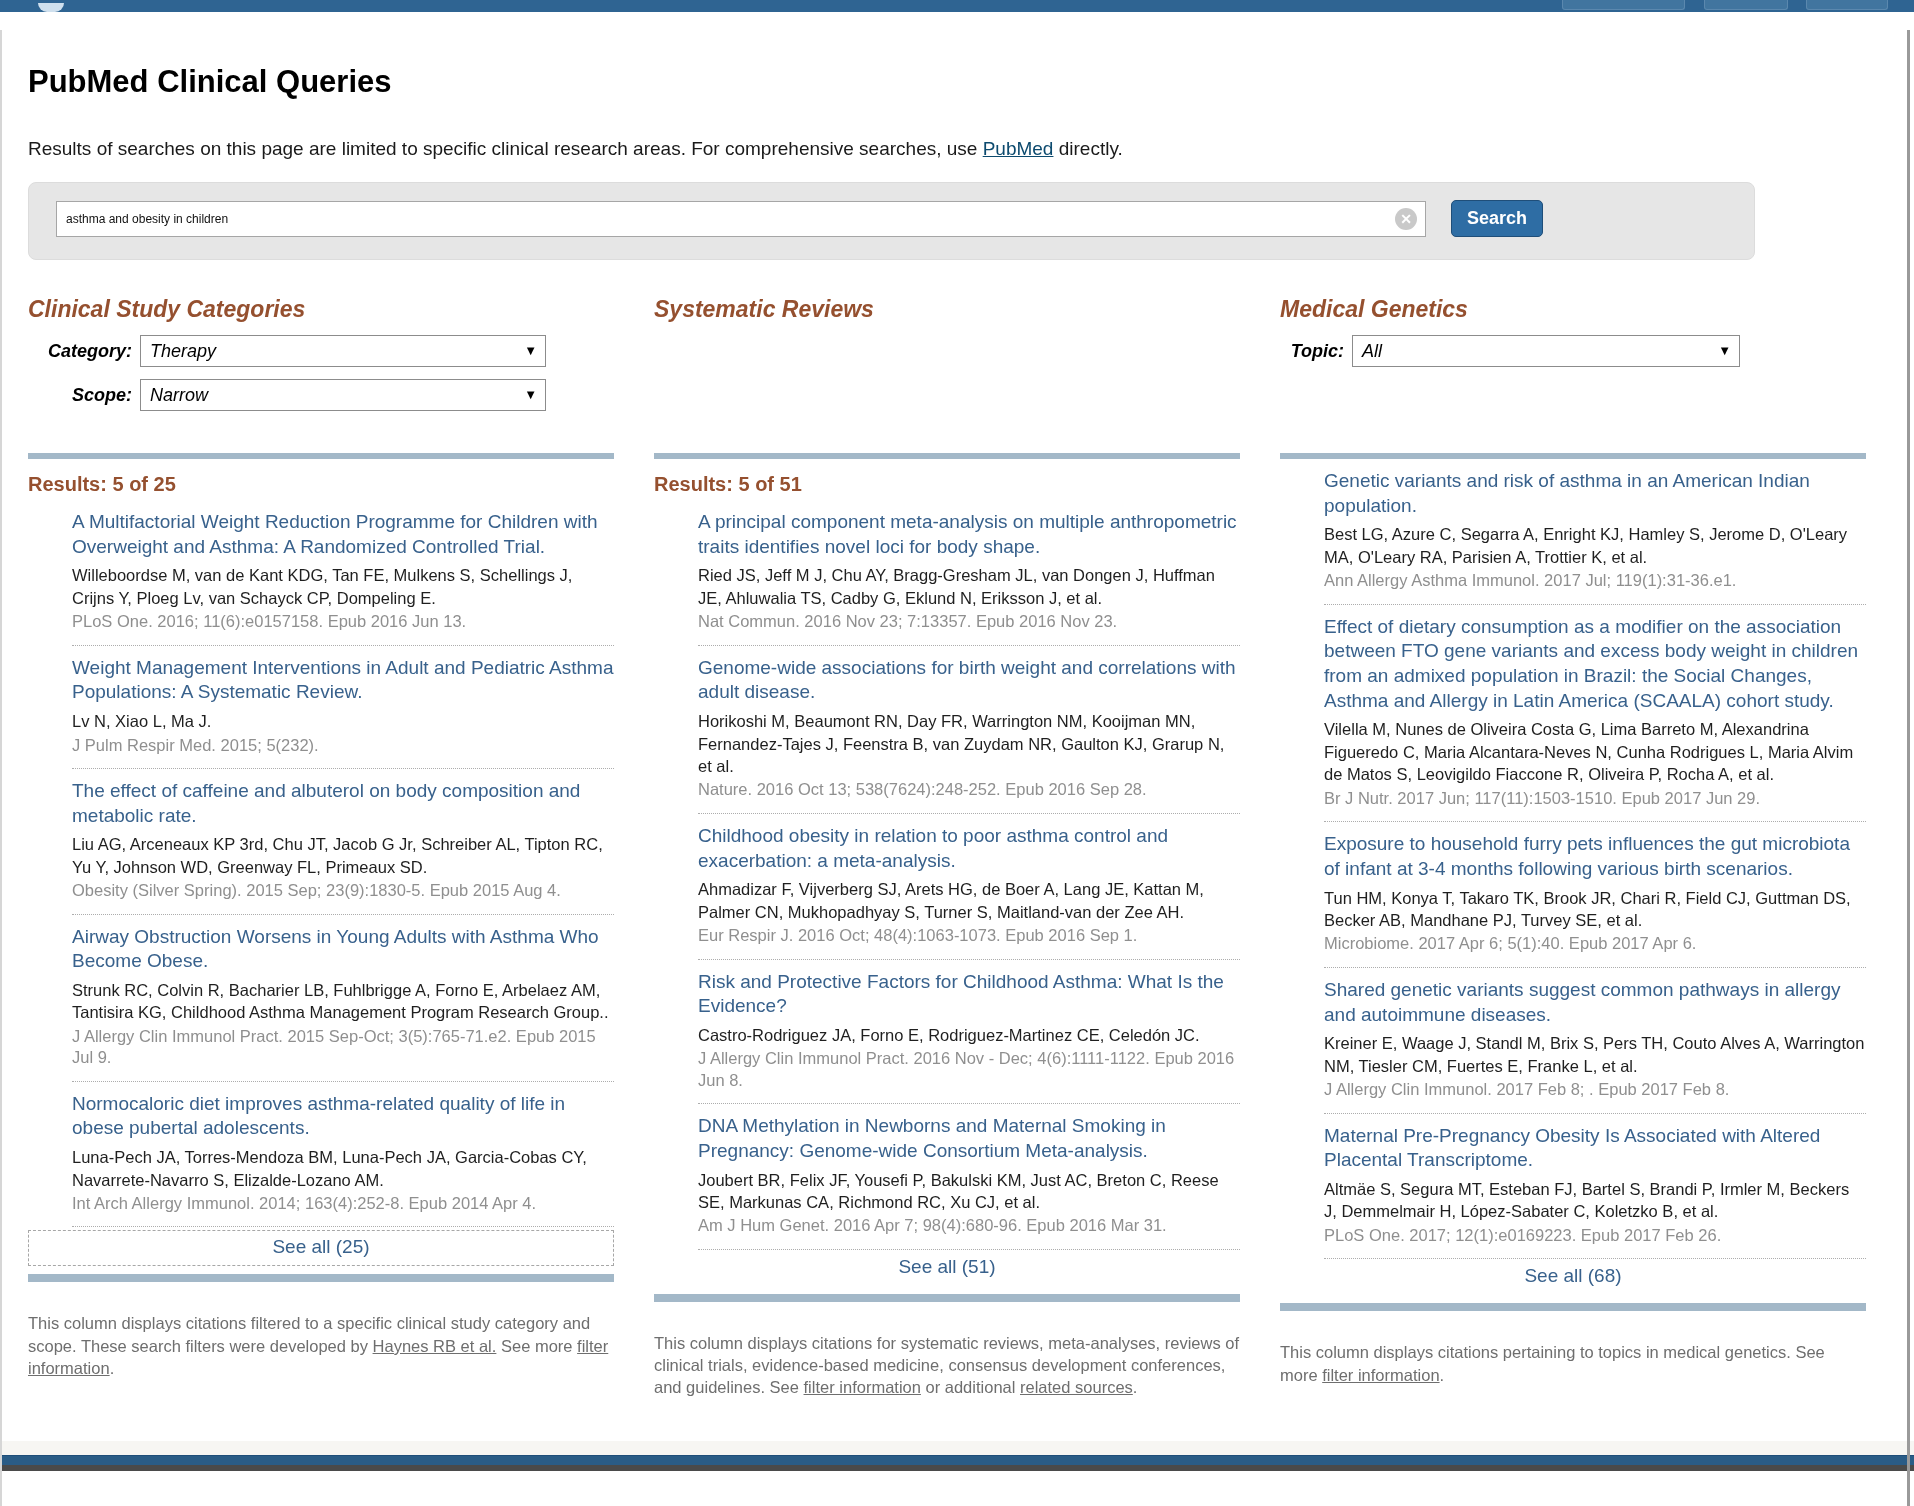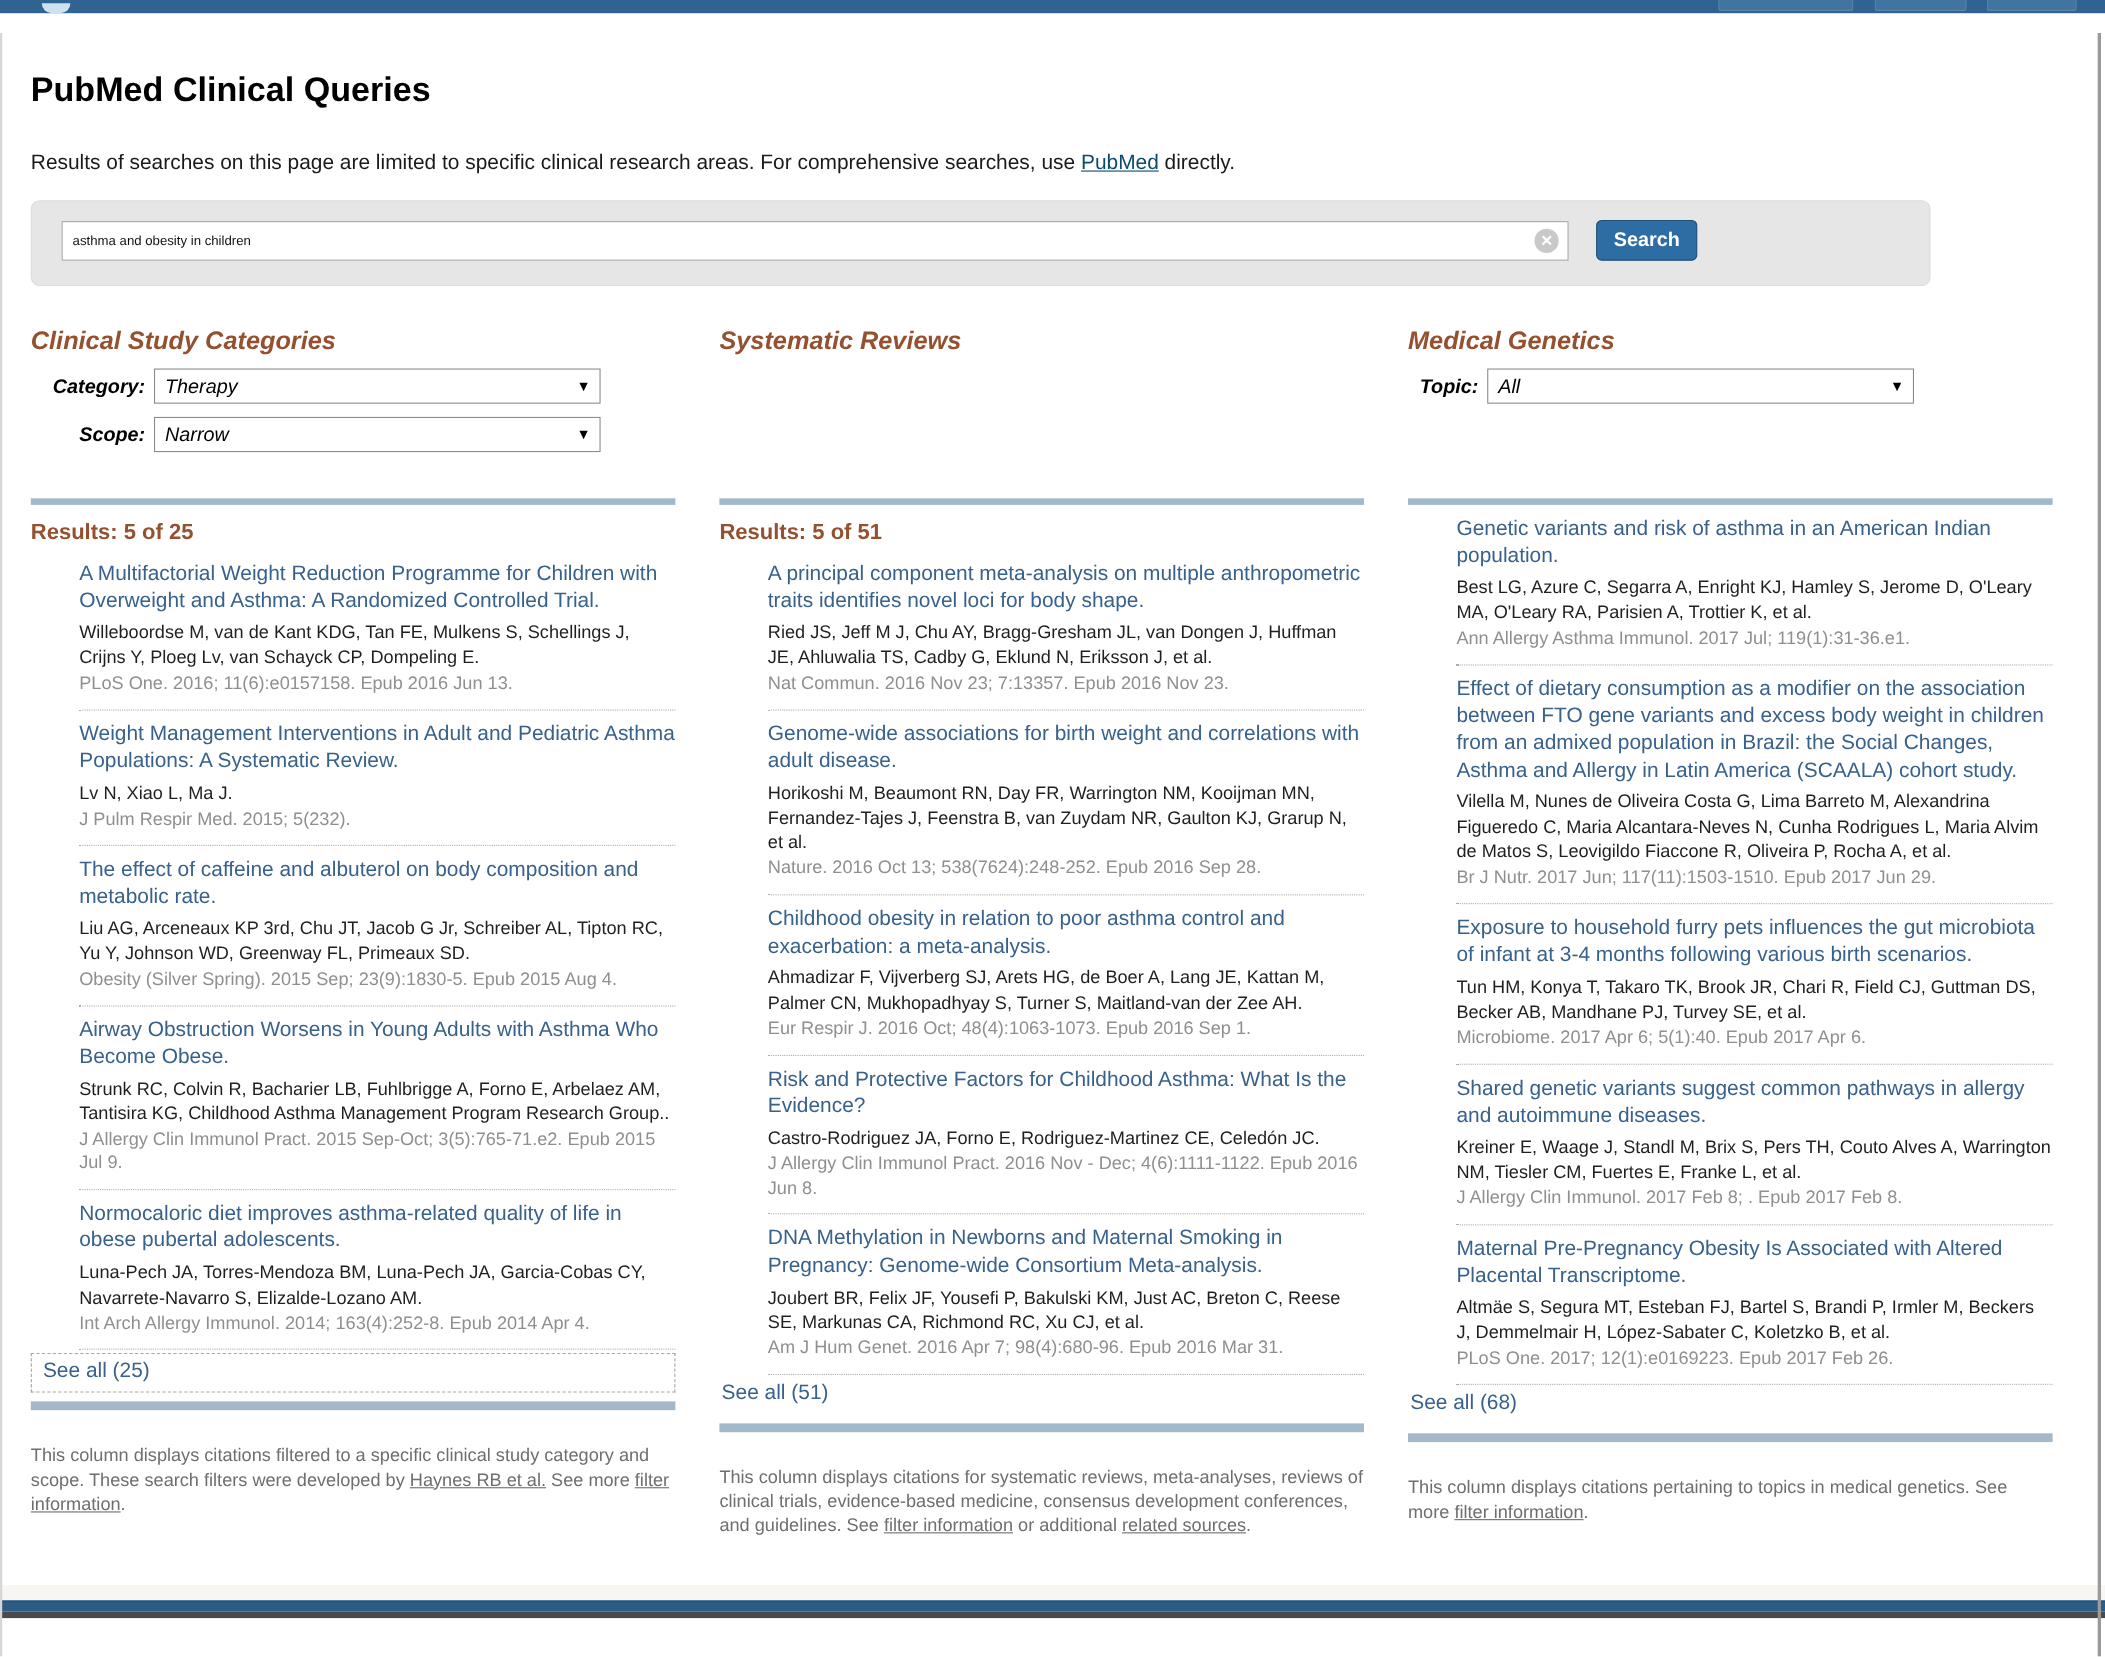--- a/index.html
+++ b/index.html
@@ -72,21 +72,21 @@
 
   .rule-top { height:6px; background:#a3b8c8; }
   .results-label { font-size:20px; font-weight:bold; color:#95502f; margin:14px 0 4px 0; }
 
   ul.citations { list-style:none;margin-left:44px; }
   li.citation { padding:10px 0 12px 0; border-bottom:1px dotted #adadad; }
   .cit-title { display:block; font-size:19px; line-height:1.3; color:#38618c; text-decoration:none; cursor:pointer; }
   .cit-authors { display:block; font-size:16.5px; line-height:1.36; color:#1f1f1f; margin-top:5px; }
   .cit-journal { display:block; font-size:16.5px; line-height:1.3; color:#8f8f8f; margin-top:2px; }
 
-  .see-all-row { text-align:left; padding:6px 2px 8px 2px; }
+  .see-all-row { text-align:center; padding:6px 2px 8px 2px; }
   .see-all-row.boxed { border:1px dashed #a7a7a7; margin-top:3px; padding:5px 10px 7px 10px; }
   .see-all-link { font-size:19px; color:#38618c; text-decoration:none; cursor:pointer; }
 
   .rule-bottom { height:8px; background:#a3b8c8; margin-top:8px; }
 
   .col-footer { margin-top:30px; font-size:16.5px; line-height:1.35; color:#6e6e6e; }
   .col-footer a.flink { color:#6e6e6e; text-decoration:underline; cursor:pointer; }
 
   
   .bottom-spacer { height:42px; }

